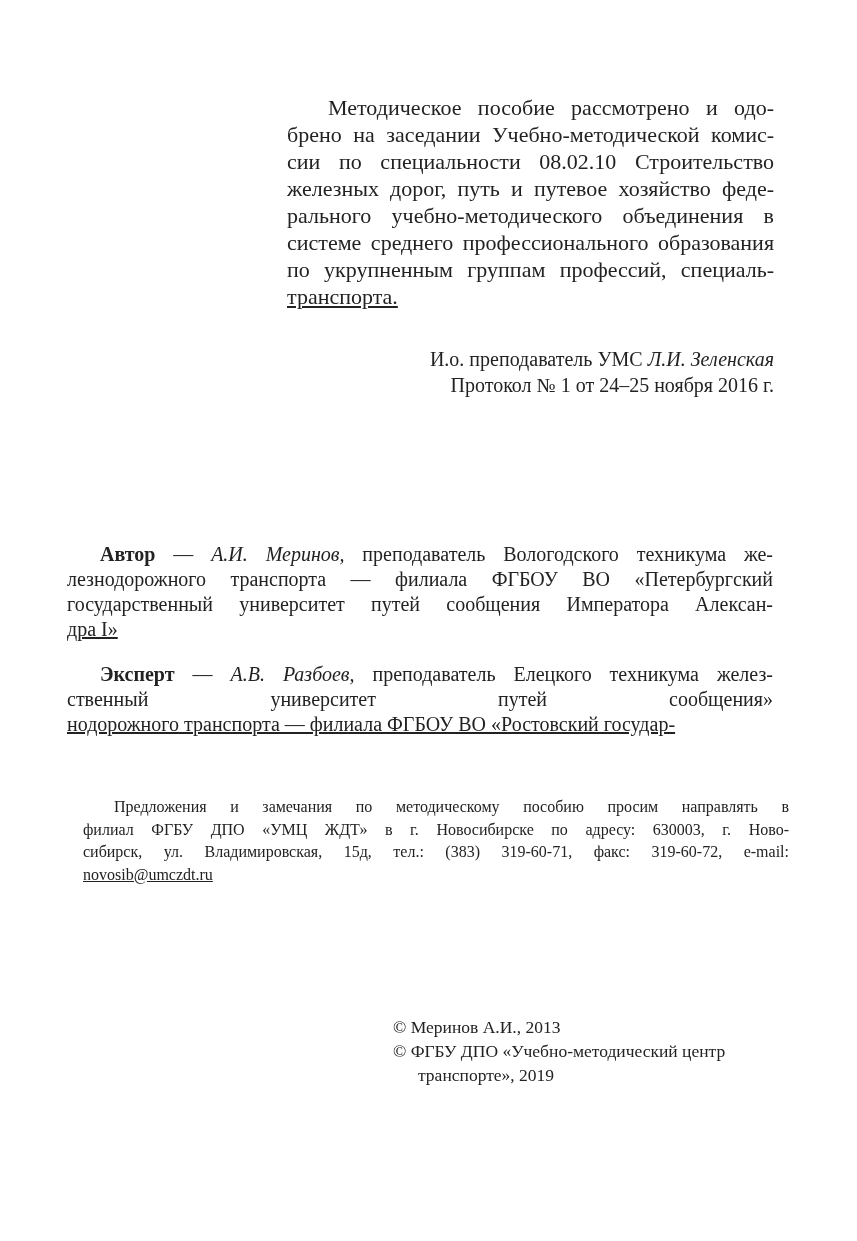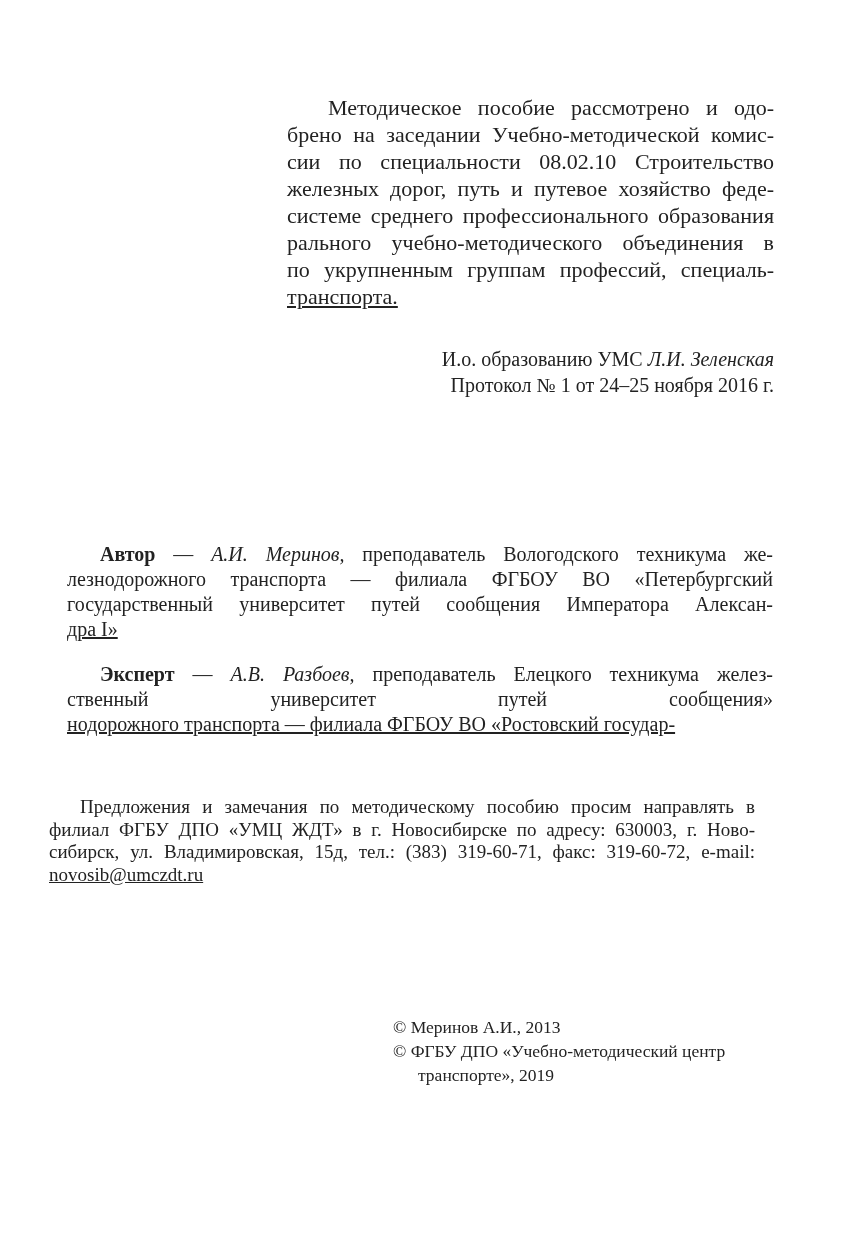--- a/index.html
+++ b/index.html
@@ -61,24 +61,24 @@
   .expert-block { top: 662px; }
   .byline-first {
     text-indent: 33px;
     text-align: justify;
     text-align-last: justify;
   }
 
   
   .feedback {
     position: absolute;
-    left: 49px;
+    left: 83px;
     top: 796px;
     width: 706px;
-    font-size: 19px;
+    font-size: 16px;
     line-height: 22.5px;
   }
   .feedback .tline:first-child { text-indent: 31px; }
 
   
   .copyright {
     position: absolute;
     left: 393px;
     top: 1015px;
     width: 400px;
@@ -94,28 +94,28 @@
 </head>
 <body>
 
 <div class="page">
 
   <div class="annotation justify-block">
       <div class="tline">Методическое пособие рассмотрено и одо-</div>
       <div class="tline">брено на заседании Учебно-методической комис-</div>
       <div class="tline">сии по специальности 08.02.10 Строительство</div>
       <div class="tline">железных дорог, путь и путевое хозяйство феде-</div>
+      <div class="tline">рального учебно-методического объединения в</div>
       <div class="tline">системе среднего профессионального образования</div>
-      <div class="tline">рального учебно-методического объединения в</div>
       <div class="tline">по укрупненным группам профессий, специаль-</div>
       <div class="tline">транспорта.</div>
     </div>
 
   <div class="approval">
-    <div class="approval-line"><span>И.о. образованию УМС </span><span class="italic">Л.И. Зеленская</span></div>
+    <div class="approval-line"><span>И.о. преподаватель УМС </span><span class="italic">Л.И. Зеленская</span></div>
     <div class="approval-line">Протокол № 1 от 24–25 ноября 2016 г.</div>
   </div>
 
   <div class="byline author-block">
     <div class="byline-first"><span class="bold">Автор</span><span> — </span><span class="italic">А.И. Меринов,</span><span> преподаватель Вологодского техникума же-</span></div>
     <div class="justify-block">
         <div class="tline">лезнодорожного транспорта — филиала ФГБОУ ВО «Петербургский</div>
         <div class="tline">государственный университет путей сообщения Императора Алексан-</div>
         <div class="tline">дра I»</div>
       </div>

